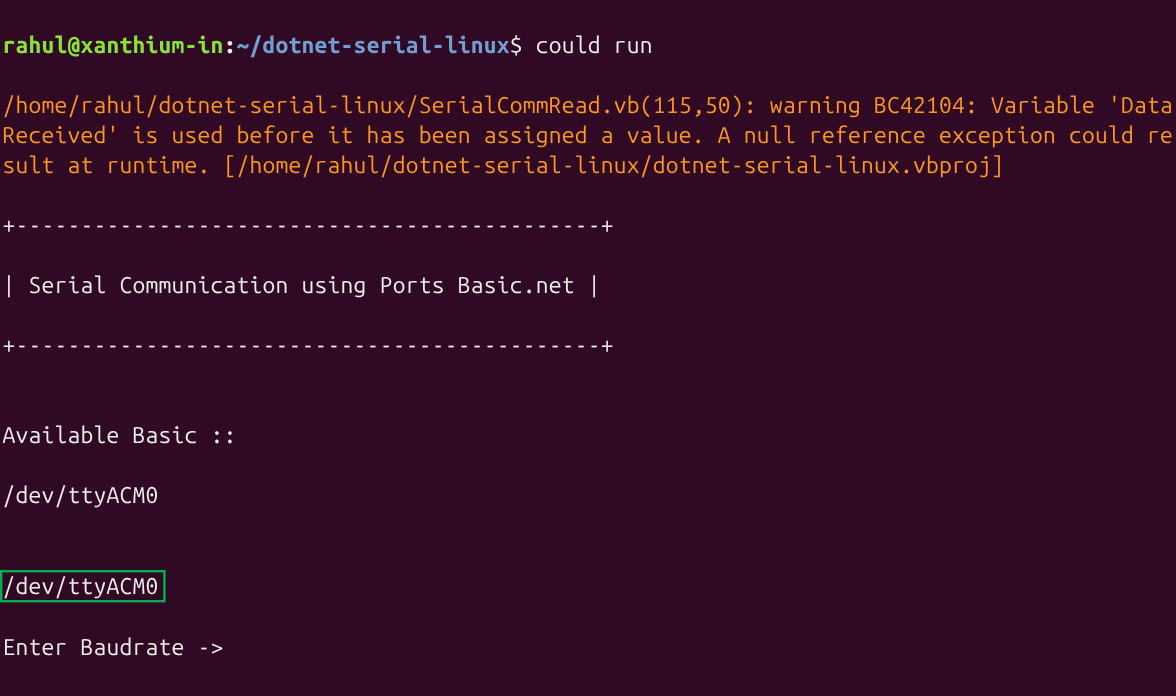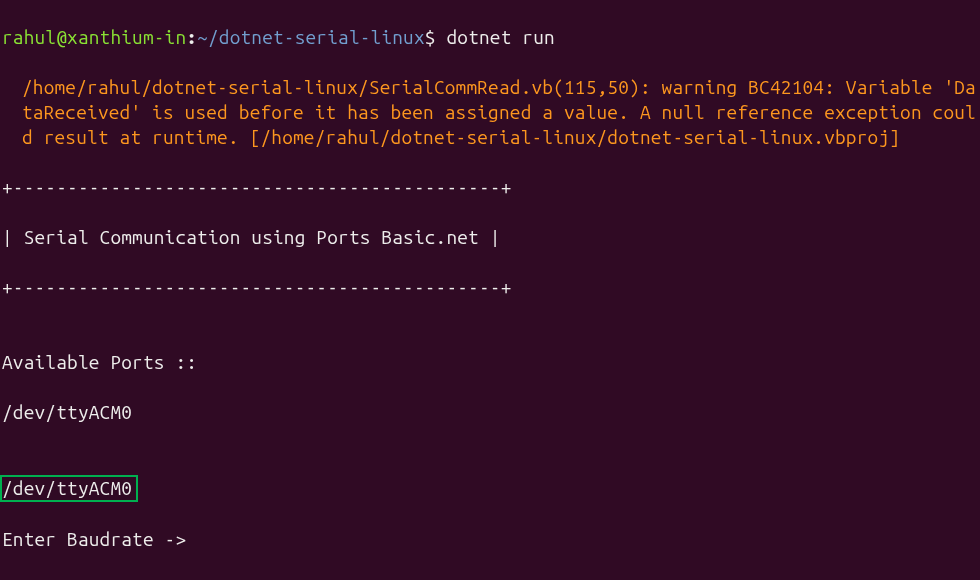--- a/index.html
+++ b/index.html
@@ -10,46 +10,46 @@
     font-size: 19px;
     line-height: 25px;
     color: #eeeeec;
     padding: 0;
     letter-spacing: 0.2px;
   }
   .terminal {
     padding: 0 2px;
     white-space: pre;
   }
-  .prompt-user { color: #8ae234; font-weight: normal; }
+  .prompt-user { color: #8ae234; font-weight: bold; }
   .prompt-colon { color: #eeeeec; font-weight: bold; }
-  .prompt-path { color: #729fcf; font-weight: normal; }
+  .prompt-path { color: #729fcf; font-weight: bold; }
   .prompt-dollar { color: #eeeeec; }
   .cmd { color: #eeeeec; }
-  .warning { color: #fd971f; white-space: pre-wrap; word-break: break-all; margin-left: 20px; }
+  .warning { color: #fd971f; white-space: pre-wrap; word-break: break-all; }
   .output { color: #eeeeec; white-space: pre; }
   .boxed {
     display: inline-block;
     border: 2px solid #00b050;
     padding: 0 4px 0 0;
     margin-left: -2px;
     line-height: 23px;
   }
 </style>
 </head>
 <body>
 
 <div class="terminal">
-<div><span class="prompt-user">rahul@xanthium-in</span><span class="prompt-colon">:</span><span class="prompt-path">~/dotnet-serial-linux</span><span class="prompt-dollar">$ </span><span class="cmd">dotnet run</span></div>
+<div><span class="prompt-user">rahul@xanthium-in</span><span class="prompt-colon">:</span><span class="prompt-path">~/dotnet-serial-linux</span><span class="prompt-dollar">$ </span><span class="cmd">could run</span></div>
 <div class="warning">/home/rahul/dotnet-serial-linux/SerialCommRead.vb(115,50): warning BC42104: Variable 'DataReceived' is used before it has been assigned a value. A null reference exception could result at runtime. [/home/rahul/dotnet-serial-linux/dotnet-serial-linux.vbproj]</div>
 <div class="output">+---------------------------------------------+</div>
 <div class="output">| Serial Communication using Ports Basic.net |</div>
 <div class="output">+---------------------------------------------+</div>
 <div class="output"></div>
-<div class="output">Available Ports ::</div>
+<div class="output">Available Basic ::</div>
 <div class="output">/dev/ttyACM0</div>
 <div class="output"></div>
 <div class="output"><span class="boxed">/dev/ttyACM0</span></div>
 <div class="output">Enter Baudrate -&gt;</div>
 
 
 <div class="output"></div>
 
 
 </div>

